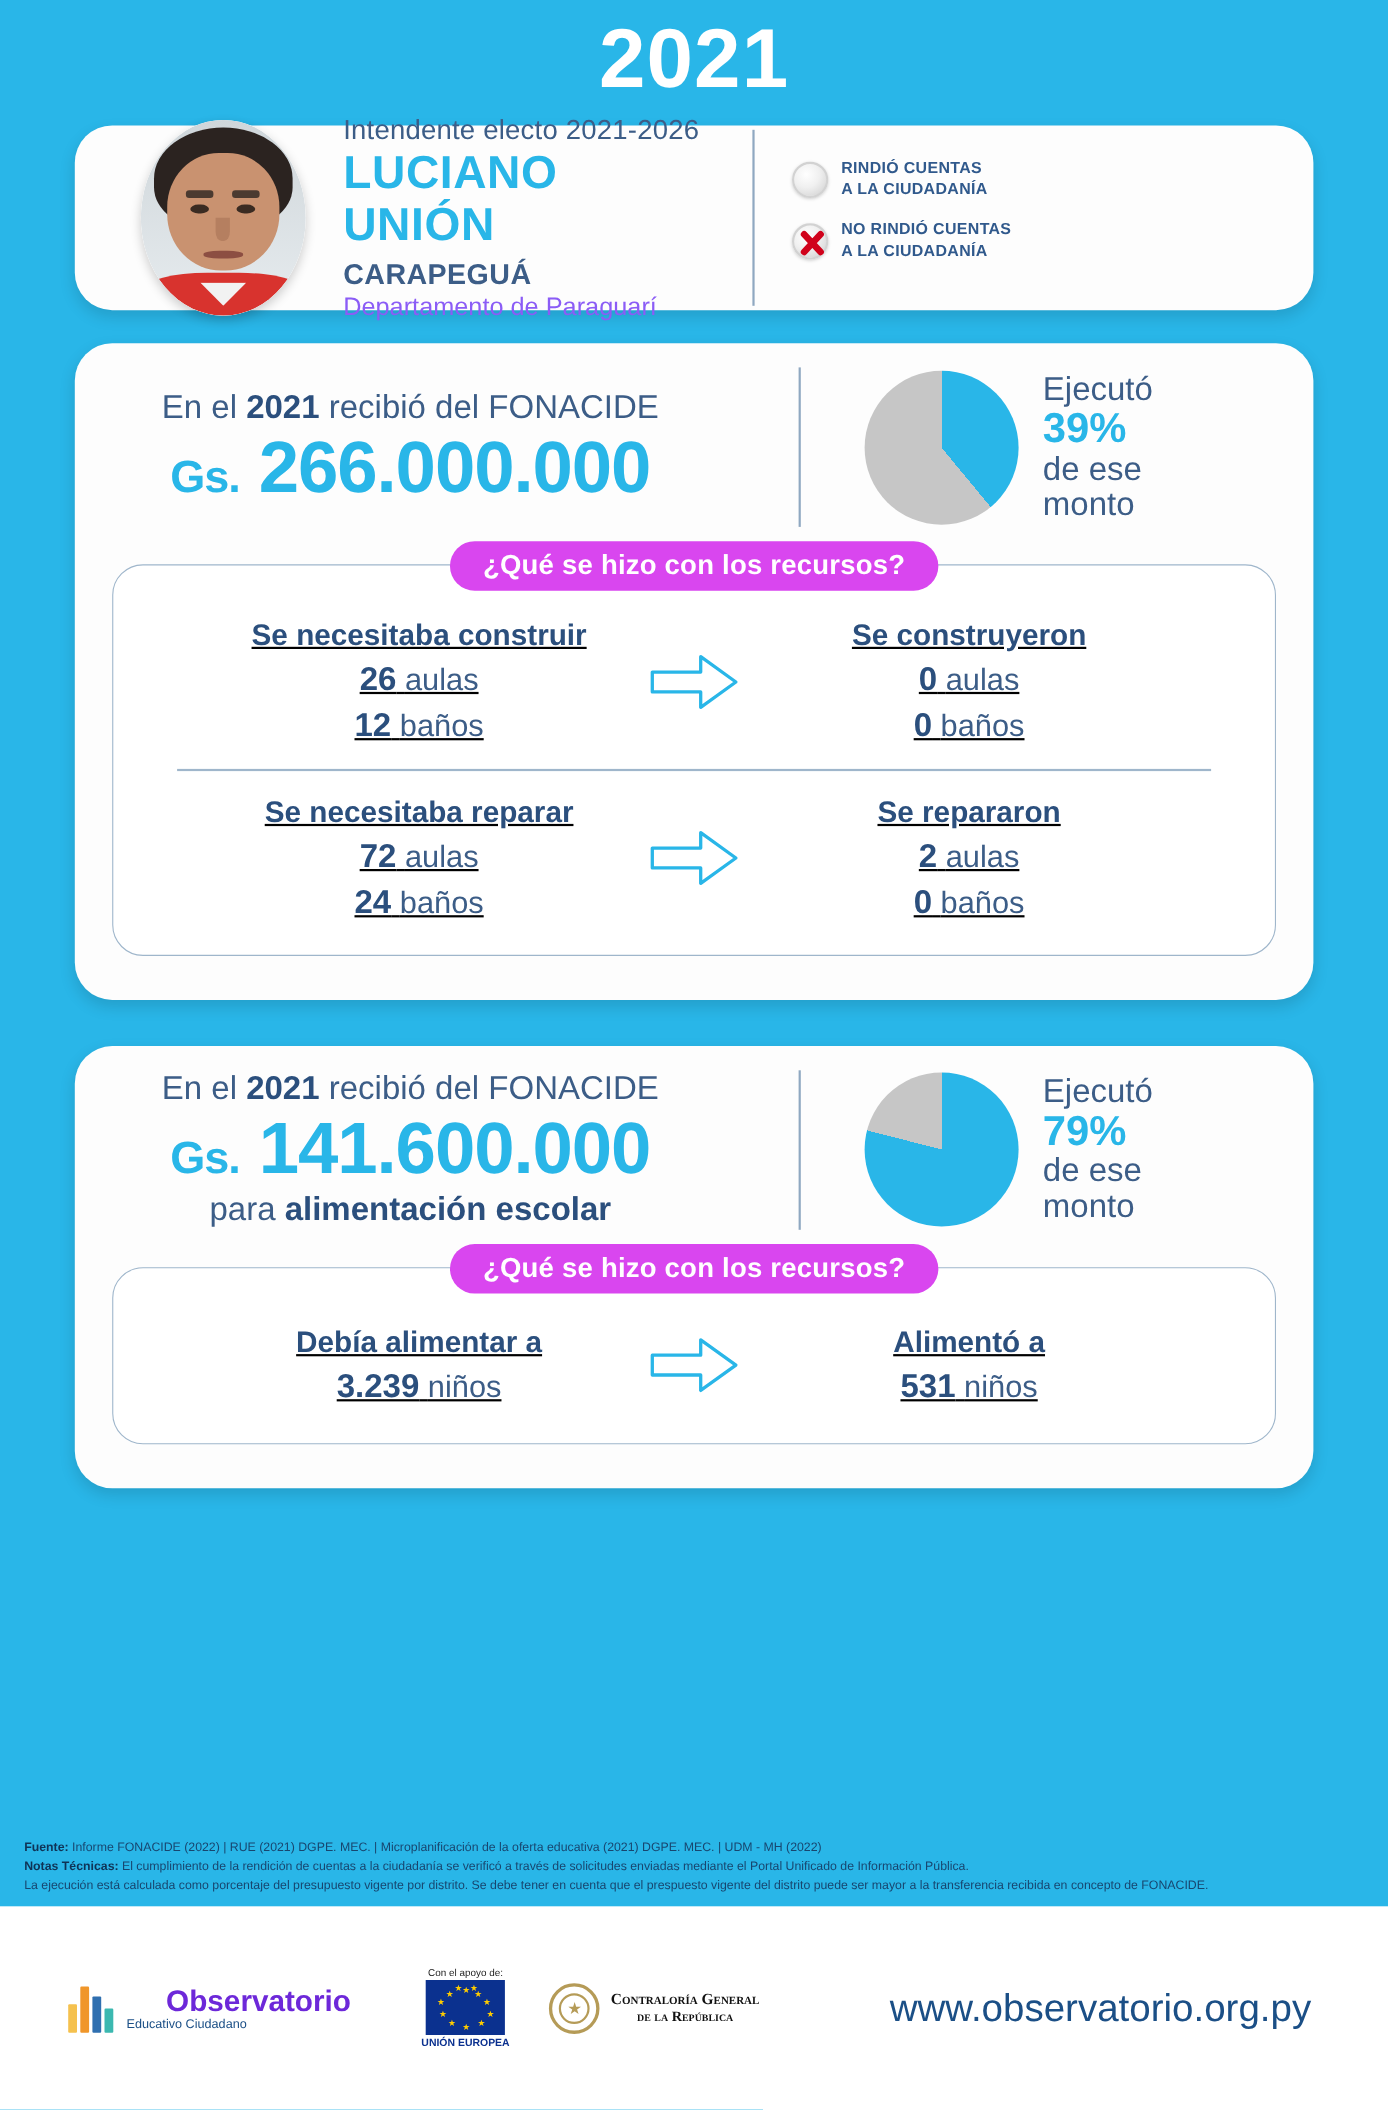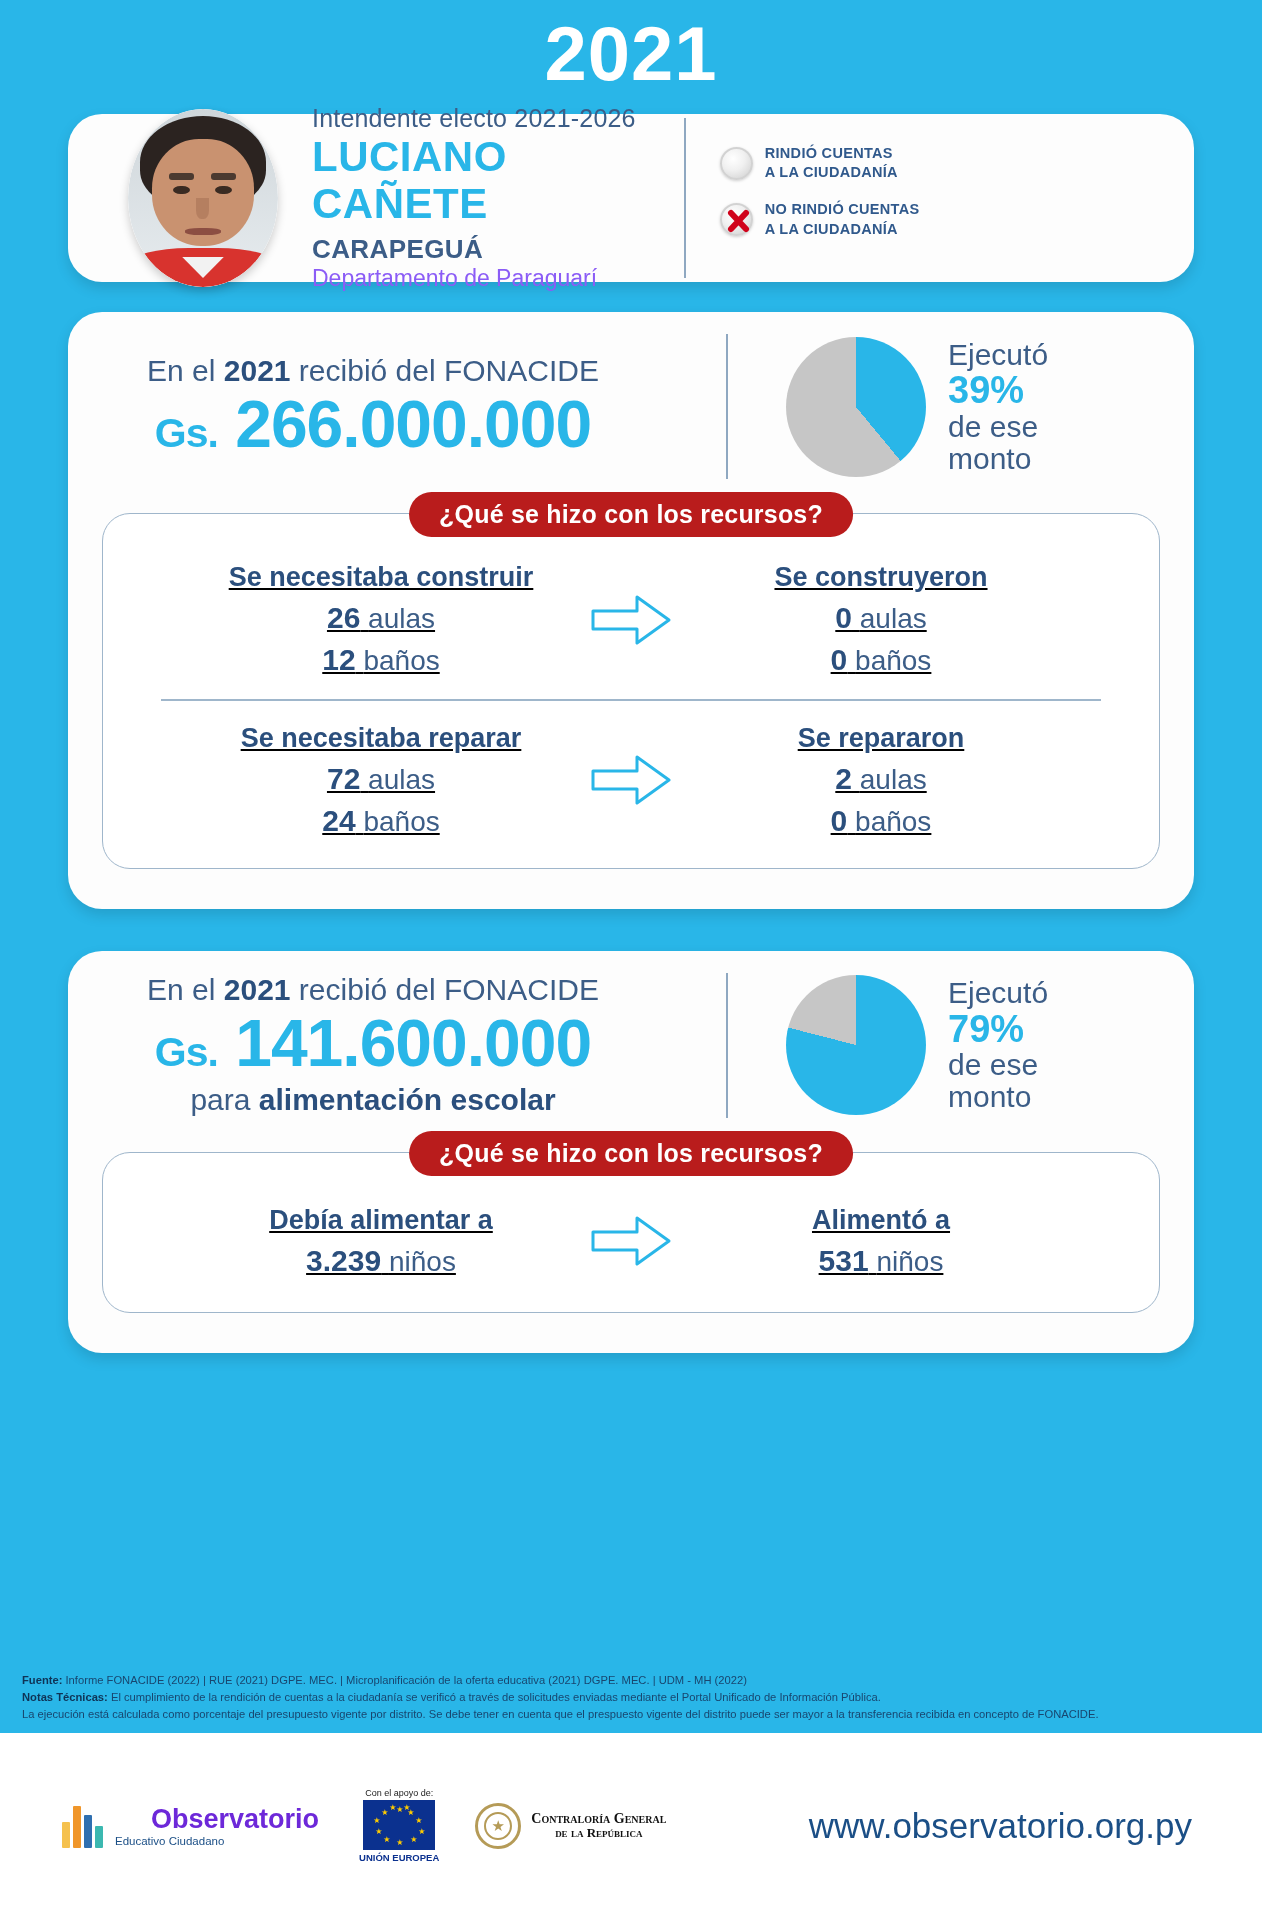--- a/index.html
+++ b/index.html
@@ -100,21 +100,21 @@
 
   .pie-area { display:flex; align-items:center; }
   .pie { width: 140px; height: 140px; border-radius:50%; flex:none; }
   .exec { padding-left: 22px; color:#3c5d87; font-size: 30px; line-height: 1.06; }
   .exec .pct { color:#29b6e8; font-weight:bold; font-size: 38px; display:block; }
 
   
   .recursos { position: relative; margin: 34px 34px 0 34px; }
   .rec-pill {
     position:absolute; left:50%; top:-21px; transform:translateX(-50%);
-    background:#b91c1c; color:#fff; font-size: 25px; font-weight:bold;
+    background:#d946ef; color:#fff; font-size: 25px; font-weight:bold;
     padding: 8px 30px; border-radius: 24px; white-space:nowrap; z-index:2;
     letter-spacing:.2px;
   }
   .rec-box {
     border: 1.6px solid #9fb6cb; border-radius: 28px; background:#ffffff;
     padding: 48px 0 30px 0;
   }
   .rec-row { display:flex; align-items:center; justify-content:center;text-decoration:underline; }
   .rec-col { width: 390px; text-align:center; }
   .rec-head { color:#2b4f7d; font-size: 27px; font-weight:bold; }
@@ -132,21 +132,21 @@
   .footer-bar {
     position:absolute; left:0; right:0; bottom:0; height: 185px; background:#ffffff;
     display:flex; align-items:center;
   }
   .logo-obs { display:flex; align-items:center; margin-left: 62px; }
   .obs-bars { display:flex; align-items:flex-end; height: 44px; gap:3px; }
   .obs-bars i { width:8px; display:block; border-radius:1px; }
   .obs-text { padding-left: 12px; }
   .obs-t1 { color:#6d28d9; font-size:27px; font-weight:bold;margin-left:36px; }
   .obs-t2 { color:#1b4f86; font-size:11.5px; }
-  .eu-block { margin-left: 40px; text-align:center; }
+  .eu-block { margin-left: 64px; text-align:center; }
   .eu-cap { font-size: 9px; color:#222; }
   .eu-flag { width: 72px; height: 50px; background:#0b318f; position:relative; margin: 2px auto 0 auto; }
   .eu-flag span { position:absolute; color:#ffcc00; font-size:8px; line-height:8px; }
   .eu-name { font-size: 9.5px; font-weight:bold; color:#0b318f; margin-top:2px; }
   .cgr { margin-left: 36px; display:flex; align-items:center; }
   .cgr-seal { width:46px;height:46px;border-radius:50%;border:3px solid #b59b57;background:#fff;position:relative;flex:none;}
   .cgr-seal:after{content:"";position:absolute;inset:6px;border-radius:50%;border:2px solid #b59b57;}
   .cgr-star{position:absolute;left:50%;top:50%;transform:translate(-50%,-50%);color:#b59b57;font-size:15px;}
   .cgr-text{padding-left:10px;font-family:"Liberation Serif", serif;color:#111;line-height:1.1;text-align:center;}
   .cgr-t1{font-size:14px;font-variant:small-caps;font-weight:bold;}
@@ -171,21 +171,21 @@
       <div class="ph-nose"></div>
         <div class="ph-mouth"></div>
       <div class="ph-shirt"></div>
         <div class="ph-collar"></div>
     </div>
   </div>
 
   <div class="person-text">
     <div class="pt-role">Intendente electo 2021-2026</div>
     <div class="pt-name">LUCIANO</div>
-    <div class="pt-name">CAÑETE</div>
+    <div class="pt-name">UNIÓN</div>
     <div class="pt-city">CARAPEGUÁ</div>
     <div class="pt-dep">Departamento de Paraguarí</div>
   </div>
 
   <div class="vdiv"></div>
 
   <div class="legend">
     <div class="legend-row">
       <div class="badge"></div>
       <div class="legend-label">

